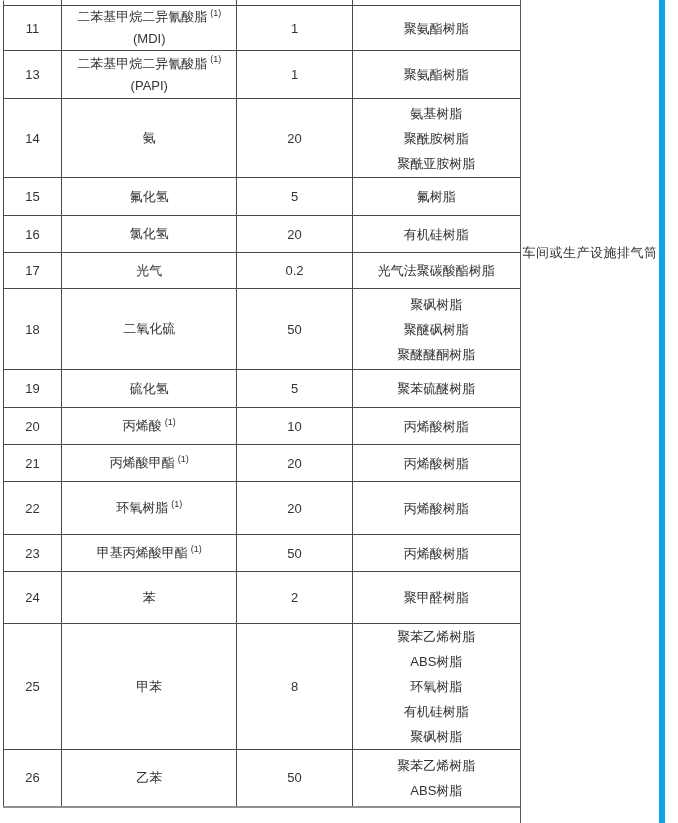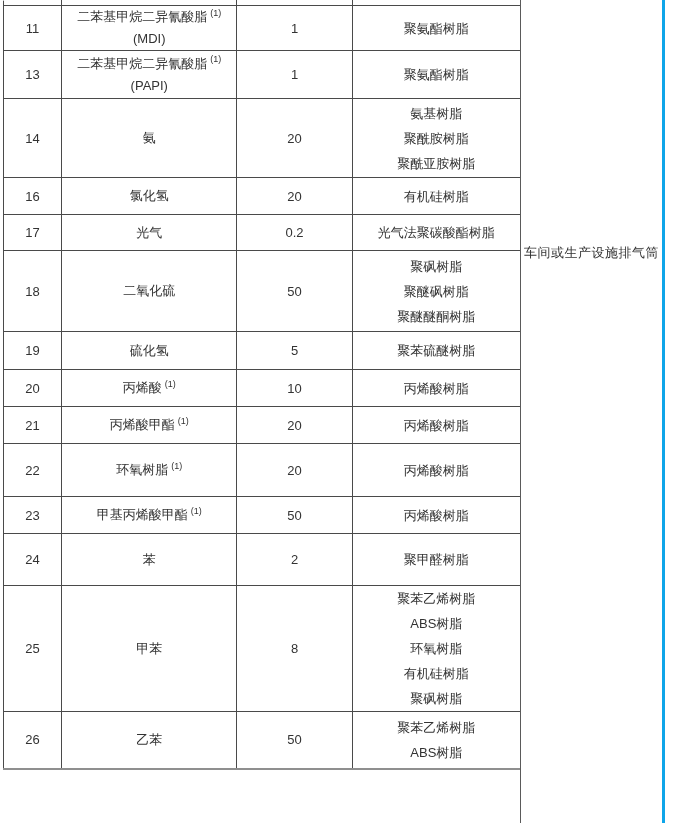--- a/index.html
+++ b/index.html
@@ -46,21 +46,21 @@
     line-height: 0;
   }
   .outlet-col {
     position: absolute;
     left: 520px;
     top: 0;
     width: 145px;
     height: 823px;
     box-sizing: border-box;
     border-left: 1px solid #5a5a5a;
-    border-right: 3px solid #0ea5e9;
+    border-right: 6px solid #0ea5e9;
     background: #ffffff;
   }
   .outlet-col .outlet-text {
     position: absolute;
     left: 0;
     right: 0;
     top: 244px;
     text-align: center;
     font-size: 13px;
     color: #333333;
@@ -113,20 +113,30 @@
           <td>
             <div class="name-line"><span>氨</span></div>
           </td>
           <td>20</td>
           <td>
             <div class="resin-line">氨基树脂</div>
             <div class="resin-line">聚酰胺树脂</div>
             <div class="resin-line">聚酰亚胺树脂</div>
           </td>
         </tr>
+        <tr class="data-row" style="height: 38px;">
+          <td>15</td>
+          <td>
+            <div class="name-line"><span>氟化氢</span></div>
+          </td>
+          <td>5</td>
+          <td>
+            <div class="resin-line">氟树脂</div>
+          </td>
+        </tr>
         <tr class="data-row" style="height: 37px;">
           <td>16</td>
           <td>
             <div class="name-line"><span>氯化氢</span></div>
           </td>
           <td>20</td>
           <td>
             <div class="resin-line">有机硅树脂</div>
           </td>
         </tr>

